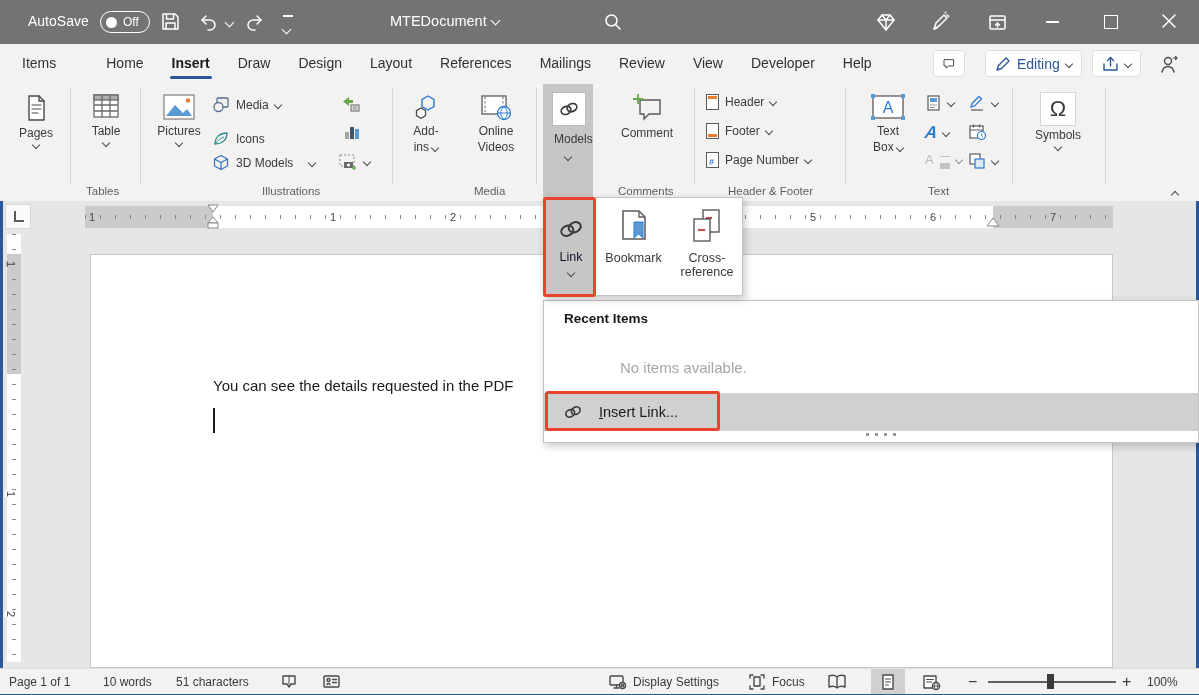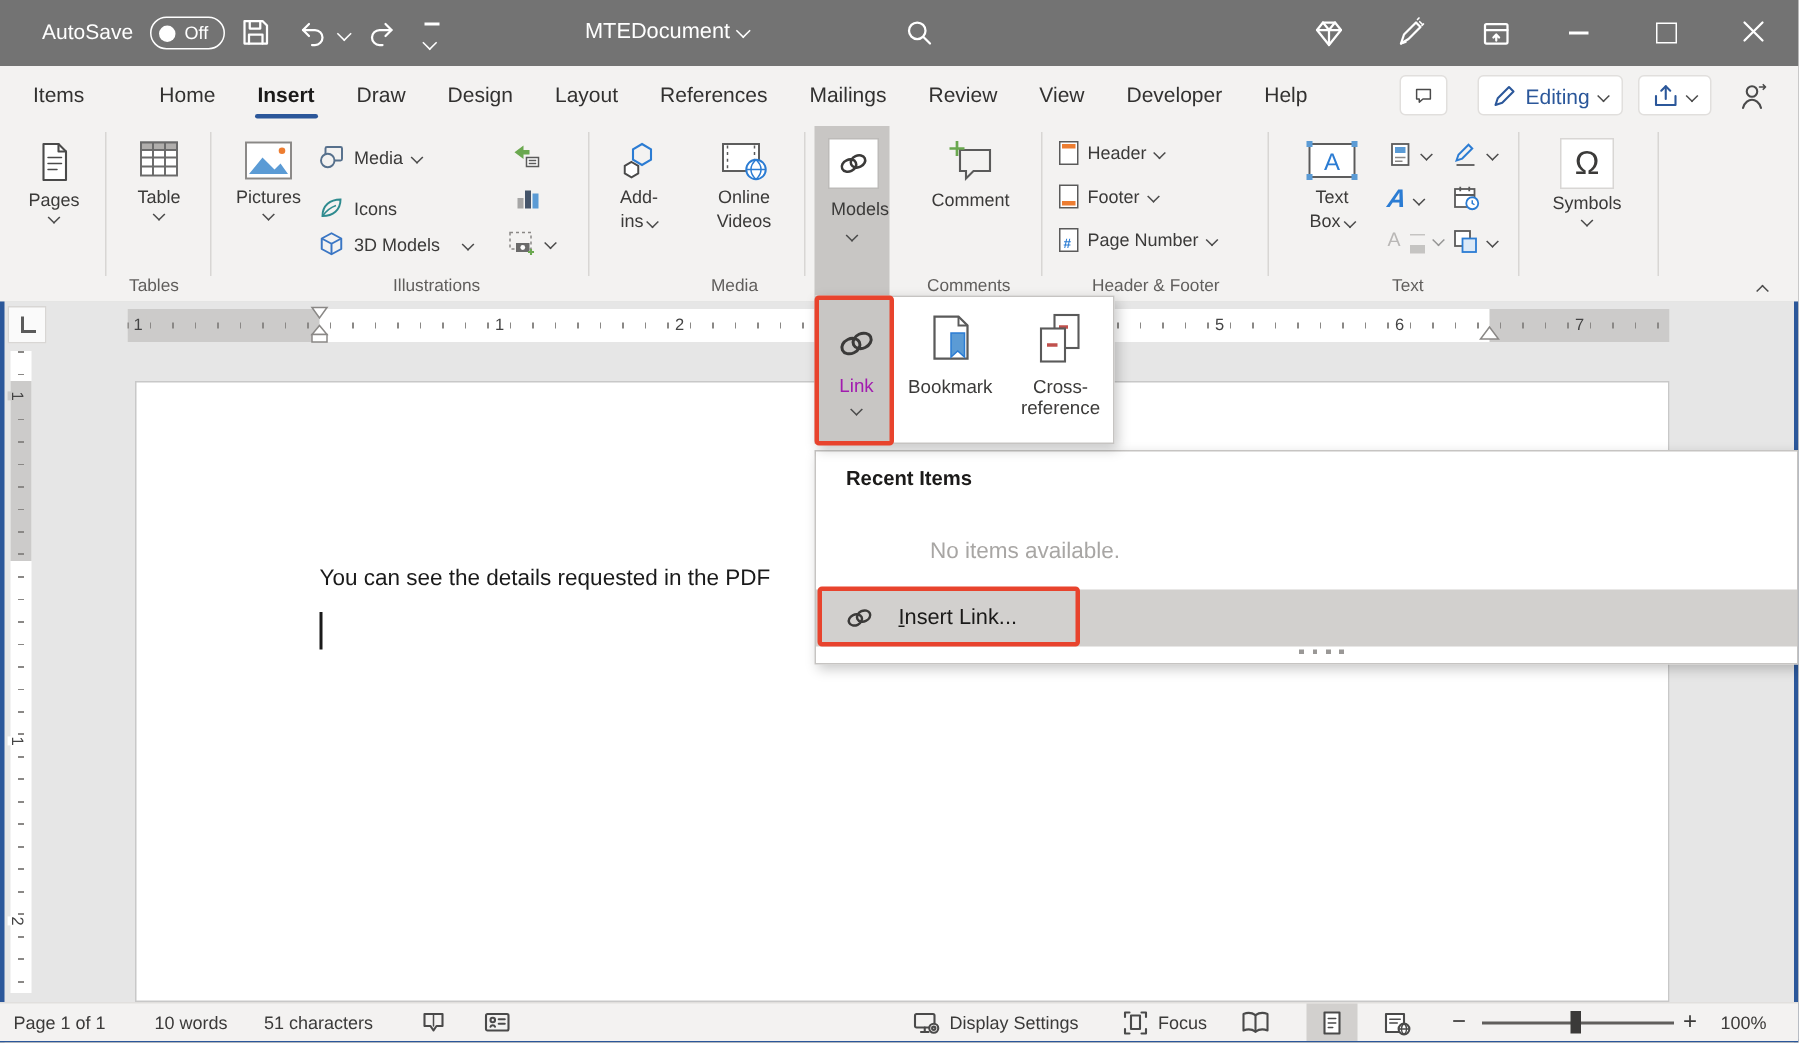--- a/index.html
+++ b/index.html
@@ -431,21 +431,21 @@
   </div>
 
   <div class="panel" style="left:543px;top:197px;width:200px;height:99px;z-index:20;">
     <div class="abs menuitem" style="left:2px;top:2px;width:50px;height:95px;background:#c8c6c4;">
       <svg width="30" height="30" viewBox="0 0 24 24" style="margin-top:14px;">
         <g fill="none" stroke="#3b3a39" stroke-width="1.6" transform="rotate(-25 12 12)">
           <ellipse cx="8.7" cy="12" rx="5" ry="3.9"></ellipse>
             <ellipse cx="15.3" cy="12" rx="5" ry="3.9"></ellipse>
         </g>
       </svg>
-      <span style="font-size:12.5px;color:#a21caf;margin-top:6px;">Link</span>
+      <span style="font-size:12.5px;color:#0f172a;margin-top:6px;">Link</span>
       <span class="cv" style="margin-top:6px;"></span>
     </div>
     <div class="abs menuitem" style="left:128px;top:2px;width:70px;height:95px;">
       <svg width="36" height="40" viewBox="0 0 36 40" style="margin-top:8px;">
         <rect x="14" y="2" width="16" height="22" fill="#fff" stroke="#5a5a5a" stroke-width="1.4"></rect>
         <path d="M17 10h6" stroke="#c0504d" stroke-width="2.2"></path>
         <rect x="5" y="11" width="16" height="22" fill="#fff" stroke="#5a5a5a" stroke-width="1.4"></rect>
         <path d="M9 22h7" stroke="#c0504d" stroke-width="2.2"></path>
       </svg>
       <span style="font-size:12.5px;color:#3b3a39;margin-top:3px;line-height:14px;text-align:center;">

